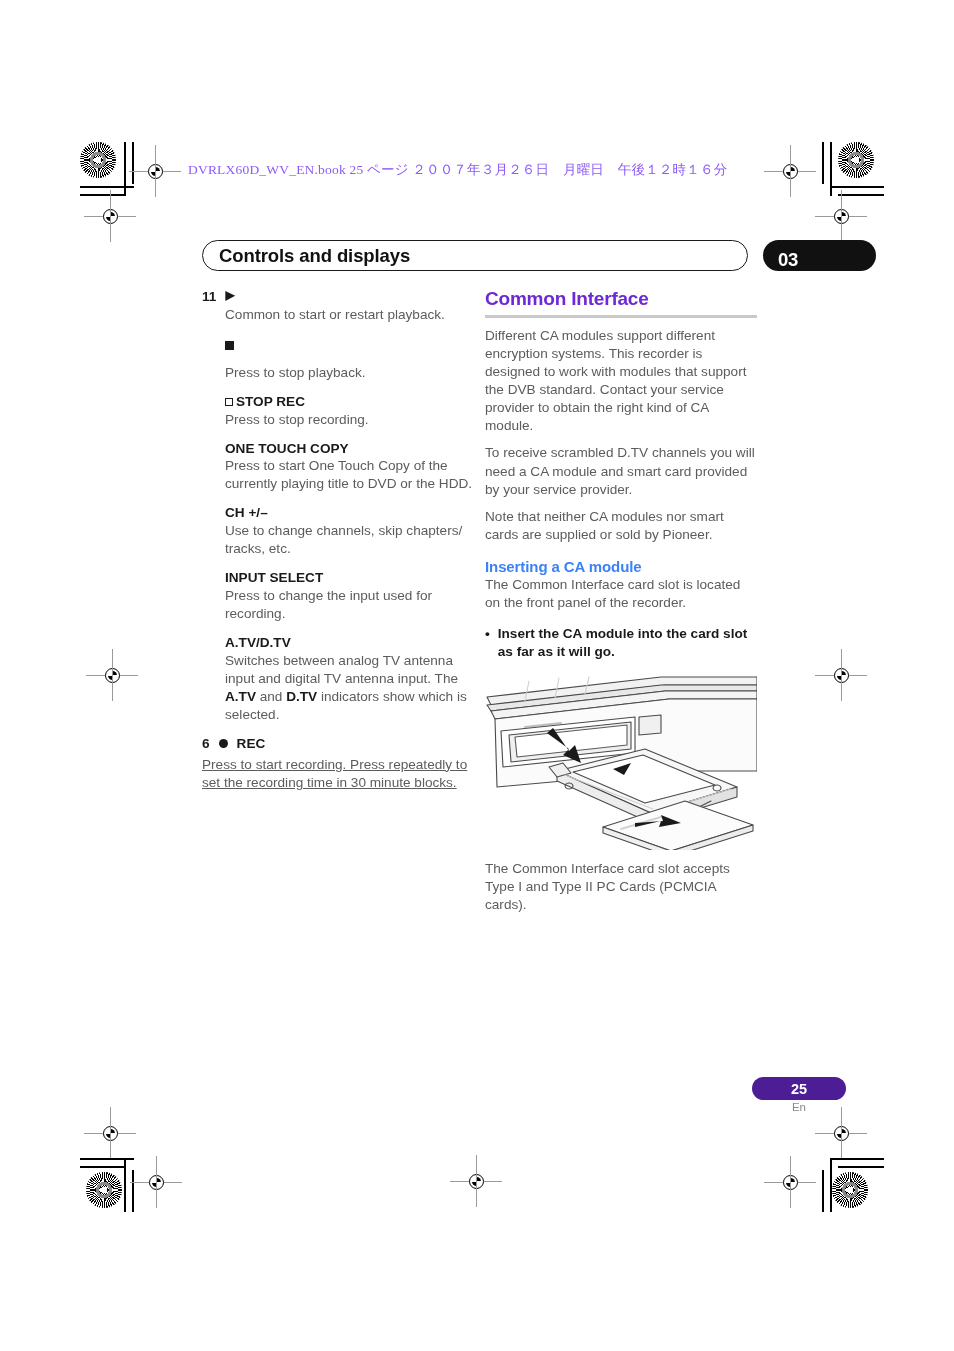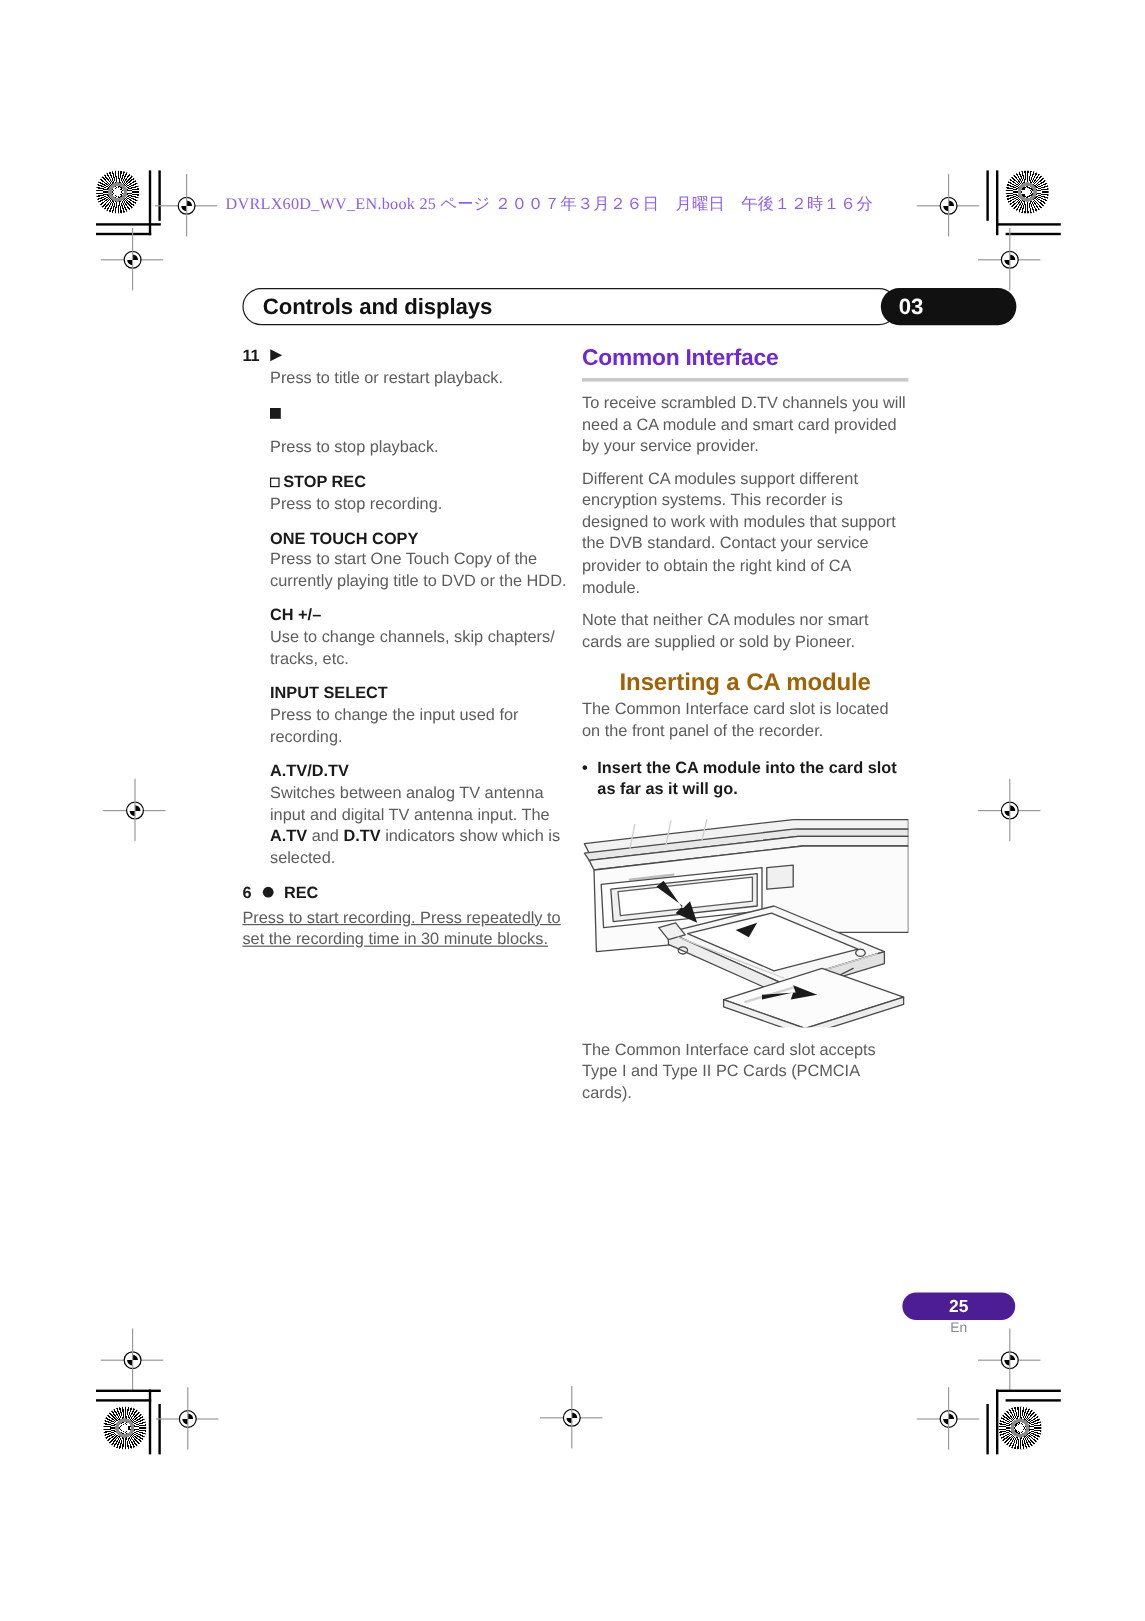--- a/index.html
+++ b/index.html
@@ -96,28 +96,28 @@
   }
   .chapter-title {
     font-size: 18.5px;
     font-weight: bold;
     color: #111;
     padding-left: 16px;
     letter-spacing: -0.1px;
   }
   .chapter-badge {
     position: absolute;
-    left: 734px;
+    left: 763px;
     top: 240px;
     width: 113px;
     height: 31px;
     background: #111111;
     border-radius: 16px;
     display: flex;
-    align-items: center;
+    align-items: flex-end;
   }
   .chapter-badge span {
     color: #ffffff;
     font-size: 18.5px;
     font-weight: bold;
     padding-left: 15px;
     letter-spacing: -0.2px;
   }
 
   
@@ -184,26 +184,25 @@
     color: #6d28d9;
     margin: 0 0 0 0;
     letter-spacing: -0.2px;
   }
   .sec-rule {
     height: 3px;
     background: #c9c9c9;
     margin: 5px 0 9px 0;
   }
   .sub-head {
-    font-size: 20px;
-    font-weight: bold;
-    color: #a16207;
+    font-size: 15px;
+    font-weight: bold;
+    color: #3b82f6;
     margin: 14px 0 1px 0;
     letter-spacing: -0.1px;
-    text-align: center;
   }
   .bullet-step {
     display: flex;
     gap: 12px;
     font-size: 13.6px;
     font-weight: bold;
     color: #1a1a1a;
     line-height: 1.33;
     margin: 13px 0 0 0;
   }
@@ -328,21 +327,21 @@
 <div class="chapter-badge">
   <span>03</span>
 </div>
 
 <div class="col col-left">
 
   <div class="numline">
     <span>11</span>
     <span class="glyph-play">▶</span>
   </div>
-  <p class="body-text indent">Press to title or restart playback.</p>
+  <p class="body-text indent">Common to start or restart playback.</p>
 
   <div class="indent" style="margin-top:12px;">
     <span class="sq-filled"></span>
   </div>
   <p class="body-text indent" style="margin-top:10px;">Press to stop playback.</p>
 
   <div class="term indent term-block">
     <span class="sq-open"></span><span>STOP REC</span>
   </div>
   <p class="body-text indent">Press to stop recording.</p>
@@ -366,22 +365,22 @@
   </div>
   <p class="body-text" style="margin-top:3px;text-decoration:underline;">Press to start recording. Press repeatedly to set the recording time in 30 minute blocks.</p>
 
 </div>
 
 <div class="col col-right">
 
   <h2 class="sec-head">Common Interface</h2>
   <div class="sec-rule"></div>
 
+  <p class="body-text">Different CA modules support different encryption systems. This recorder is designed to work with modules that support the DVB standard. Contact your service provider to obtain the right kind of CA module.</p>
   <p class="body-text">To receive scrambled D.TV channels you will need a CA module and smart card provided by your service provider.</p>
-  <p class="body-text">Different CA modules support different encryption systems. This recorder is designed to work with modules that support the DVB standard. Contact your service provider to obtain the right kind of CA module.</p>
   <p class="body-text">Note that neither CA modules nor smart cards are supplied or sold by Pioneer.</p>
 
   <h3 class="sub-head">Inserting a CA module</h3>
   <p class="body-text">The Common Interface card slot is located on the front panel of the recorder.</p>
 
   <div class="bullet-step">
     <span class="bdot">•</span>
     <span class="btxt">Insert the CA module into the card slot as far as it will go.</span>
   </div>
 

